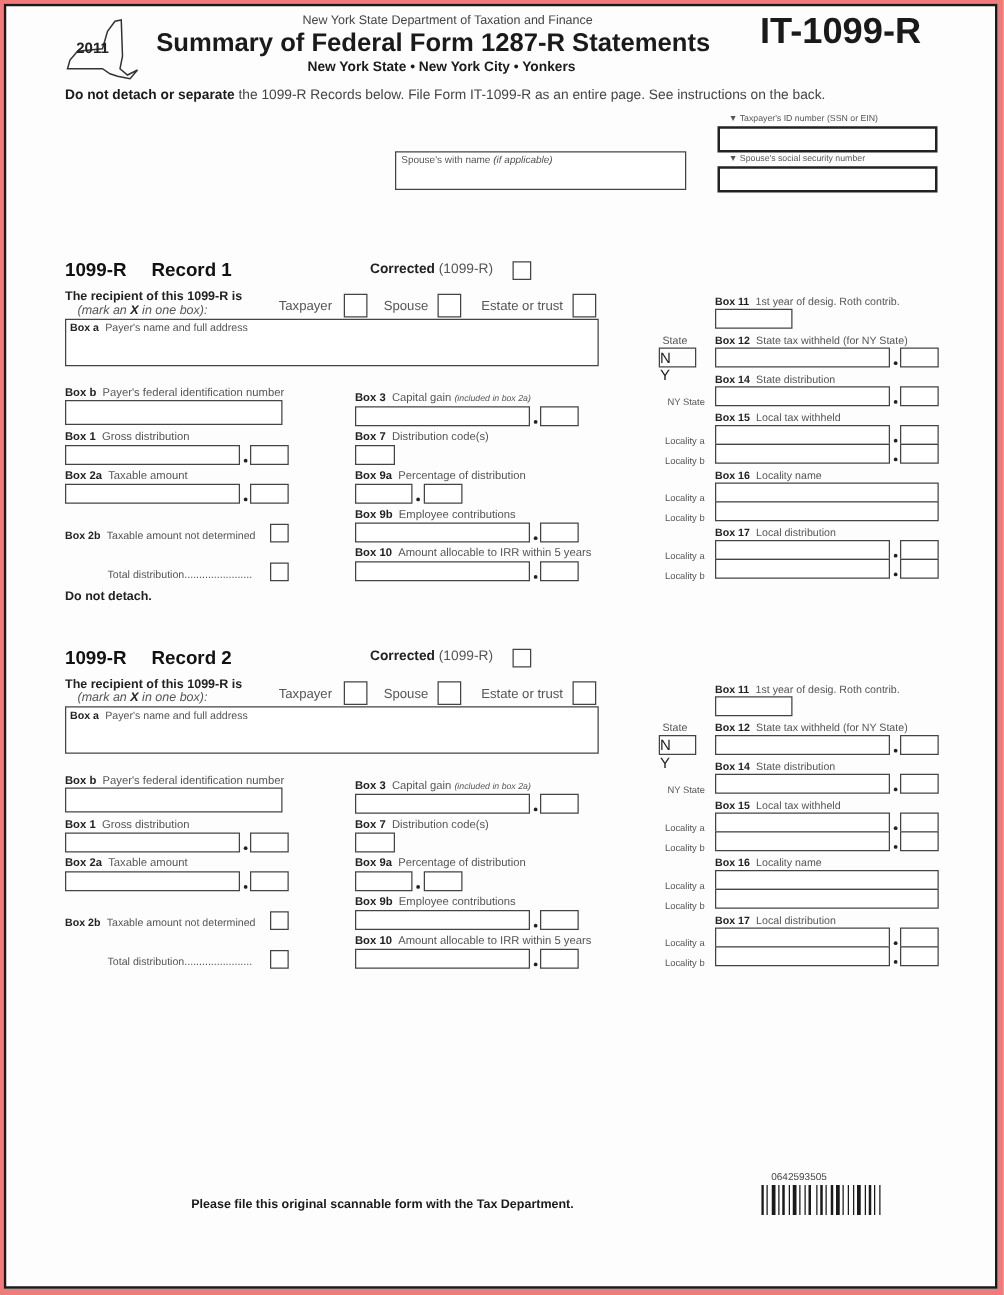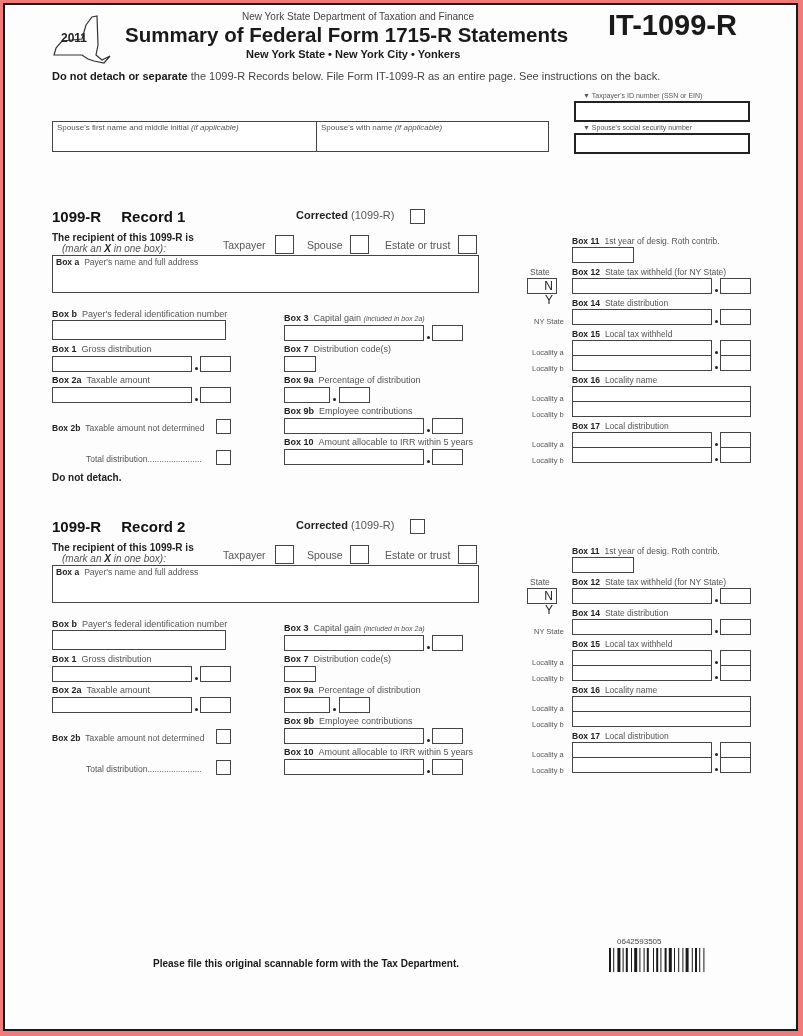--- a/index.html
+++ b/index.html
@@ -17,42 +17,39 @@
   .chk { position: absolute; width: 15px; height: 15px; border: 1px solid #444; background: #fff; box-sizing: border-box; }
   .rec-title { font-size: 15px; font-weight: bold; color: #111; position: absolute; white-space: nowrap; }
   .rec-title span { margin-left: 20px; }
   .corr { position: absolute; font-size: 11px; white-space: nowrap; color: #555; }
   .corr b { color: #222; }
   .recip { position: absolute; font-size: 10px; line-height: 11px; color: #222; font-weight: bold; white-space: nowrap; }
   .recip i { font-weight: normal; color: #555; padding-left: 10px; text-align: center; }
   .recip i b { font-style: italic; color: #222; }
   .opt { position: absolute; font-size: 10.5px; color: #555; white-space: nowrap; }
   .ital { font-style: italic; font-size: 7px; }
-  .state-ny { position: absolute; border: 1px solid #444; font-size: 12px; color: #222; letter-spacing: 3px; text-align: right; box-sizing: border-box; line-height: 14px; }
+  .state-ny { position: absolute; border: 1px solid #444; font-size: 12px; color: #222; letter-spacing: 3px; text-align: left; box-sizing: border-box; line-height: 14px; }
   .record { position: absolute; left: 0; width: 793px; height: 290px; }
 </style>
 </head>
 <body>
 
 <div class="frame"></div>
 <div class="page">
 
   <svg class="abs" style="left:47px;top:10px" width="62" height="50" viewBox="0 0 62 50">
     <path d="M40 2 L45 1 L46 30 L44 40 L50 45 L58 41 L52 48 L42 46 L36 44 L30 40 L2 40 L4 33 L10 26 L30 24 L34 10 Z" fill="none" stroke="#333" stroke-width="1.2"></path>
   </svg>
   <div class="abs" style="left:56px;top:26px;font-size:12px;font-weight:bold;color:#222">2011</div>
   <div class="abs" style="left:237px;top:6px;font-size:10px;color:#444">New York State Department of Taxation and Finance</div>
-  <div class="abs" style="left:120px;top:18px;font-size:20.5px;font-weight:bold;color:#1a1a1a">Summary of Federal Form 1715-R Statements</div>
+  <div class="abs" style="left:120px;top:18px;font-size:20.5px;font-weight:bold;color:#1a1a1a">Summary of Federal Form 1287-R Statements</div>
   <div class="abs" style="left:241px;top:43px;font-size:11px;font-weight:bold;color:#1a1a1a">New York State • New York City • Yonkers</div>
   <div class="abs" style="left:603px;top:4px;font-size:29px;font-weight:bold;color:#1a1a1a">IT-1099-R</div>
   <div class="abs" style="left:47px;top:65px;font-size:11px;color:#444"><b style="color:#1a1a1a">Do not detach or separate</b><span> the 1099-R Records below. File Form IT-1099-R as an entire page. See instructions on the back.</span></div>
 
-  <div class="box" style="left:47px;top:116px;width:265px;height:31px">
-    <span class="small" style="left:4px;top:1px;font-size:8px"><span>Spouse's first name and middle initial </span><i>(if applicable)</i></span>
-  </div>
   <div class="box" style="left:311px;top:116px;width:233px;height:31px">
     <span class="small" style="left:4px;top:1px;font-size:8px"><span>Spouse's with name </span><i>(if applicable)</i></span>
   </div>
   <div class="small" style="left:578px;top:87px;font-size:7px">▼  Taxpayer's ID number (SSN or EIN)</div>
   <div class="box thick" style="left:569px;top:96px;width:176px;height:21px"></div>
   <div class="small" style="left:578px;top:119px;font-size:7px">▼  Spouse's social security number</div>
   <div class="box thick" style="left:569px;top:128px;width:176px;height:21px"></div>
 
   <div id="records">
       <div class="record" style="top: 201px;">

